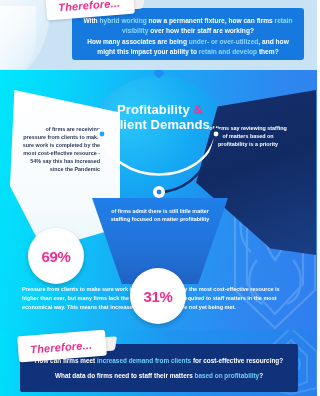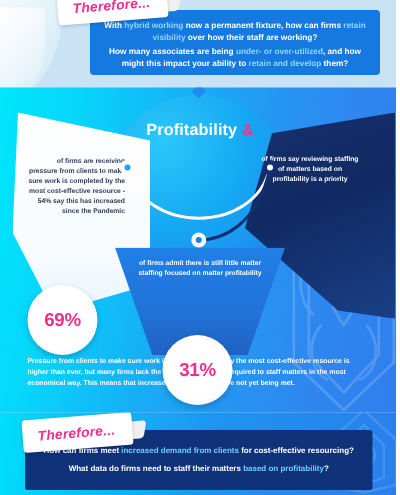--- a/index.html
+++ b/index.html
@@ -40,21 +40,21 @@
      overflow:hidden;}
 
   .ornament{position:absolute;right:-6px;top:70px;width:96px;height:190px;opacity:.30;}
 
   
   .center-circle{position:absolute;left:84px;top:6px;width:150px;height:150px;border-radius:50%;
      background:radial-gradient(circle at 30% 25%,#2bc8fb 0%,#15a8f3 45%,#1f8cf0 78%,#2a7bea 100%);}
   .center-diamond{position:absolute;left:155px;top:-1px;width:8px;height:8px;background:#1f8cf0;
      transform:rotate(45deg);border-radius:1px;}
 
-  .title{position:absolute;left:80px;top:26px;width:160px;text-align:center;z-index:5;}
+  .title{position:absolute;left:80px;top:32px;width:160px;text-align:center;z-index:5;}
   .title-l{color:#ffffff;font-size:13px;font-weight:bold;line-height:15px;letter-spacing:.1px;}
   .amp{color:#f5338f;}
 
   
   .arc-wrap{position:absolute;left:84px;top:6px;width:150px;height:150px;z-index:6;}
 
   
   .panel-left{position:absolute;left:10px;top:20px;width:110px;height:160px;
      background:linear-gradient(180deg,#ffffff 0%,#f7fbfe 70%,#e9f6fd 100%);
      clip-path:polygon(4% 0%,100% 14%,100% 86%,30% 100%,0% 60%);
@@ -74,21 +74,21 @@
      background:linear-gradient(180deg,#1f7fe8 0%,#2272d8 60%,#1f62c4 100%);
      clip-path:polygon(0% 0%,100% 0%,78% 100%,22% 100%);}
   .panel-center-txt{position:absolute;left:104px;top:137px;width:112px;text-align:center;
      color:#ffffff;font-size:5.4px;line-height:8px;font-weight:600;z-index:4;}
 
   
   .bubble{position:absolute;border-radius:50%;
      background:radial-gradient(circle at 35% 28%,#ffffff 0%,#ffffff 62%,#eef3f8 100%);
      box-shadow:0 2px 5px rgba(0,0,0,.22);display:flex;align-items:center;justify-content:center;z-index:8;}
   .bubble span{color:#ef2e8e;font-weight:bold;letter-spacing:-.3px;}
-  .b-left{left:22px;top:158px;width:56px;height:56px;}
+  .b-left{left:28px;top:158px;width:56px;height:56px;}
   .b-left span{font-size:15px;}
   .b-right{left:246px;top:158px;width:56px;height:56px;}
   .b-right span{font-size:15px;}
   .b-center{left:130px;top:198px;width:56px;height:56px;text-align:right;}
   .b-center span{font-size:15px;}
 
   
   .summary{position:absolute;left:22px;top:215px;width:274px;color:#ffffff;
      font-size:5.5px;line-height:9px;font-weight:600;z-index:7;}
 
@@ -143,20 +143,21 @@
         <path d="M24 60 C10 72 10 100 24 112"></path>
         <path d="M72 60 C86 72 86 100 72 112"></path>
       </g>
     </svg>
 
     <div class="center-circle"></div>
     <div class="center-diamond"></div>
 
     <div class="title">
       <div class="title-l"><span>Profitability </span><span class="amp">&amp;</span></div>
+      <div class="title-l">Client Demands</div>
     </div>
 
     <svg class="arc-wrap" viewBox="0 0 150 150">
       <path d="M18 58 C30 112 120 112 132 58" fill="none" stroke="#ffffff" stroke-width="2.4" stroke-linecap="round"></path>
       <path d="M132 58 C122 106 92 116 75 116" fill="none" stroke="#12306e" stroke-width="2.4" stroke-linecap="round"></path>
       <g>
         <circle cx="18" cy="58" r="6" fill="#ffffff"></circle>
           <circle cx="18" cy="58" r="2.4" fill="#1fa4f2"></circle>
       </g>
       <g>

